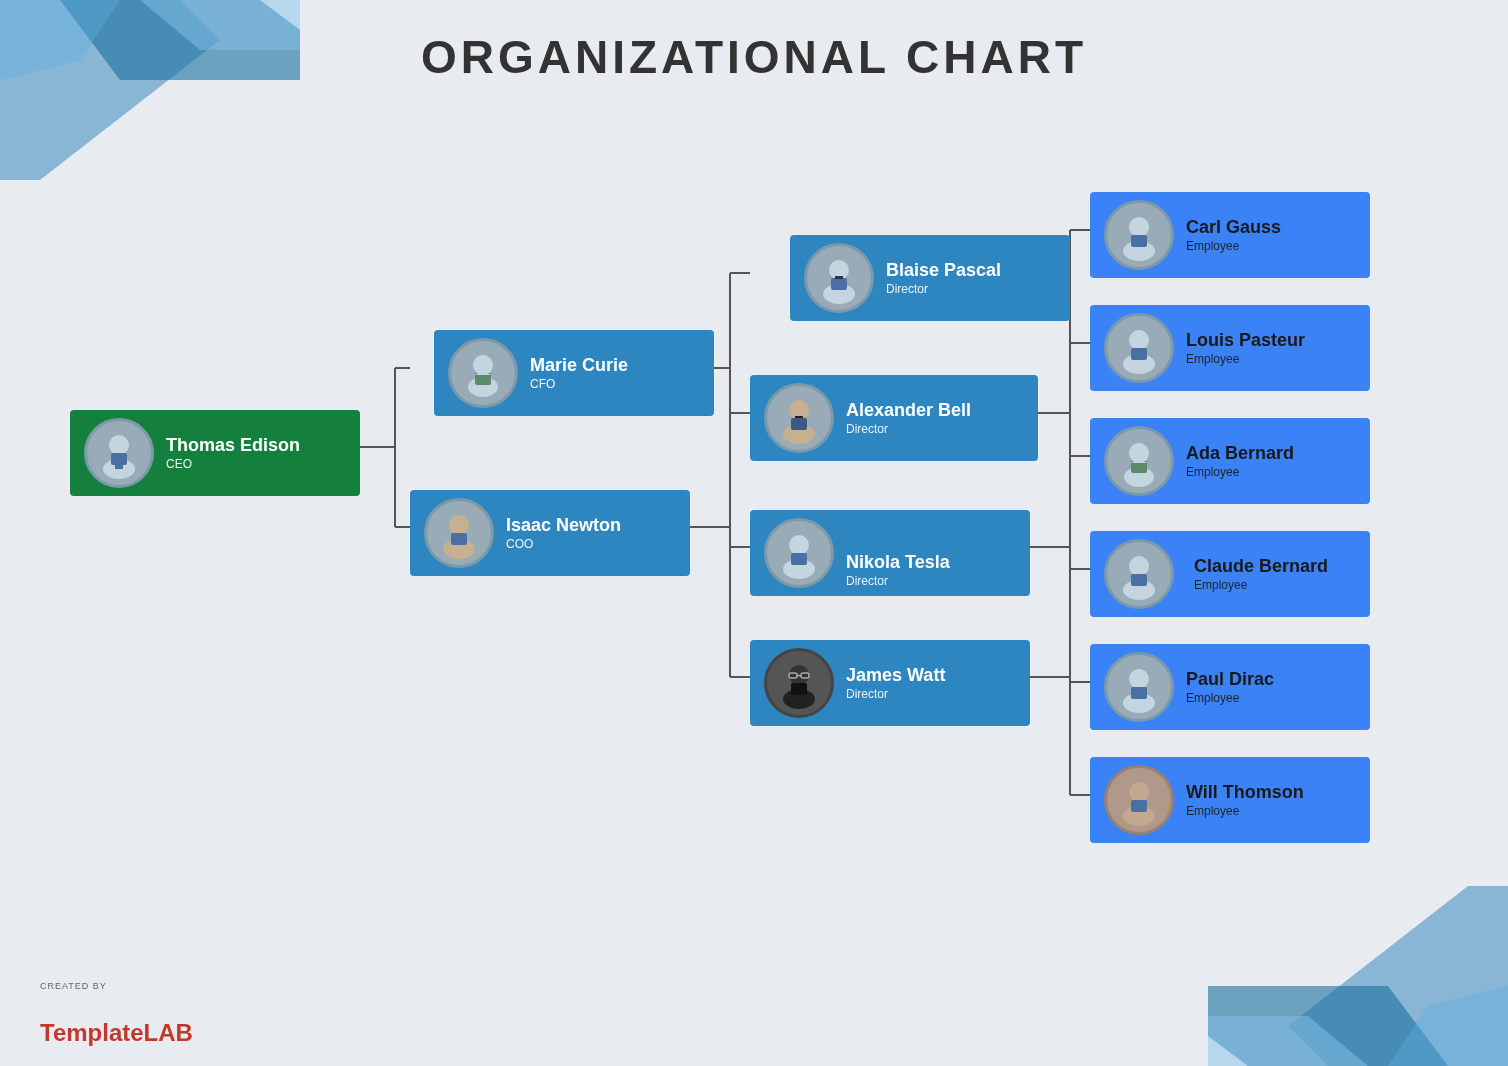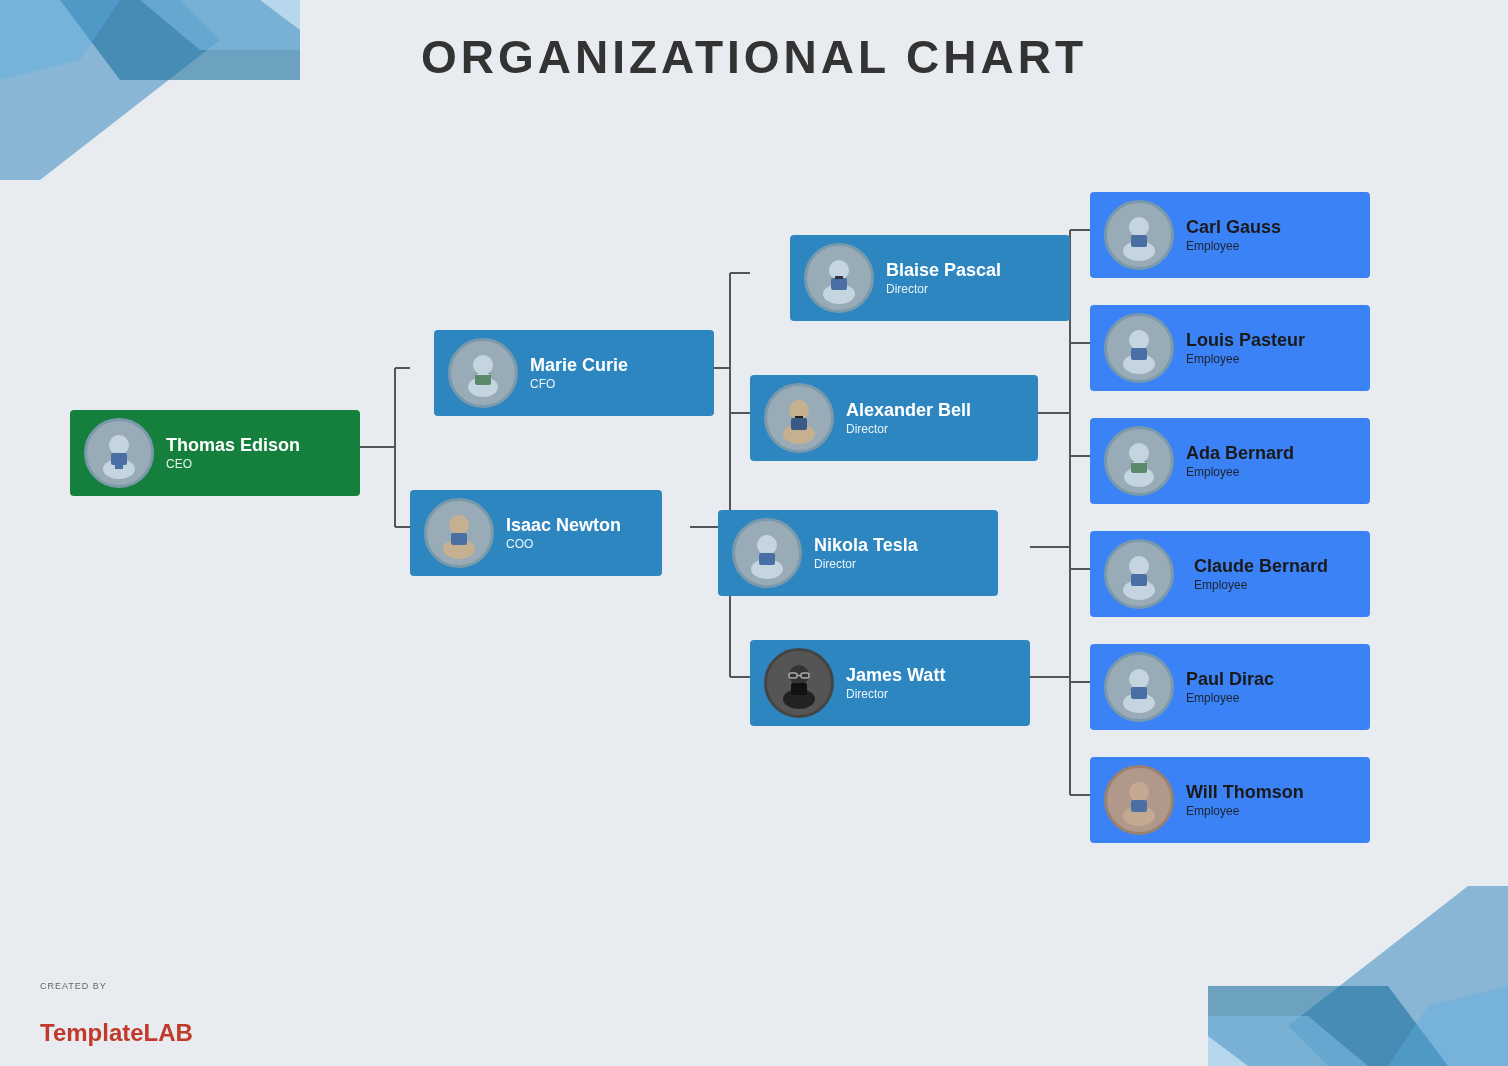--- a/index.html
+++ b/index.html
@@ -111,40 +111,41 @@
       position: absolute;
       left: 380px;
       top: 210px;
       width: 280px;
       margin-left: 24px;
     }
     #node-coo {
       position: absolute;
       left: 380px;
       top: 370px;
-      width: 252px;
+      width: 280px;
     }
     
     #node-pascal {
       position: absolute;
       left: 760px;
       top: 115px;
       width: 280px;
     }
     #node-bell {
       position: absolute;
       left: 720px;
       top: 255px;
       width: 288px;
     }
     #node-tesla {
       position: absolute;
-      left: 688px;
+      left: 720px;
       top: 390px;
       width: 280px;
+      align-items: flex-end;
     }
     #node-watt {
       position: absolute;
       left: 720px;
       top: 520px;
       width: 280px;
     }
     
     #node-gauss {
       position: absolute;

